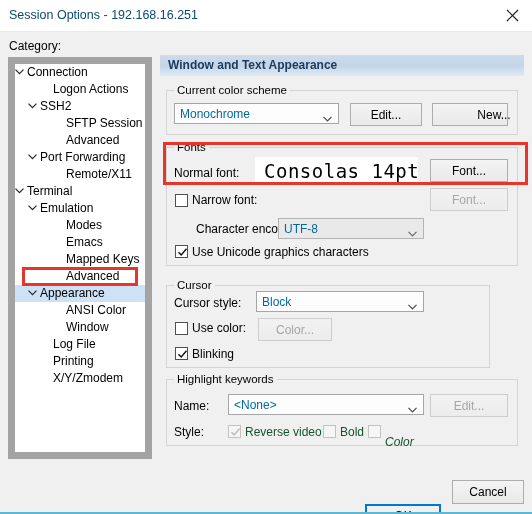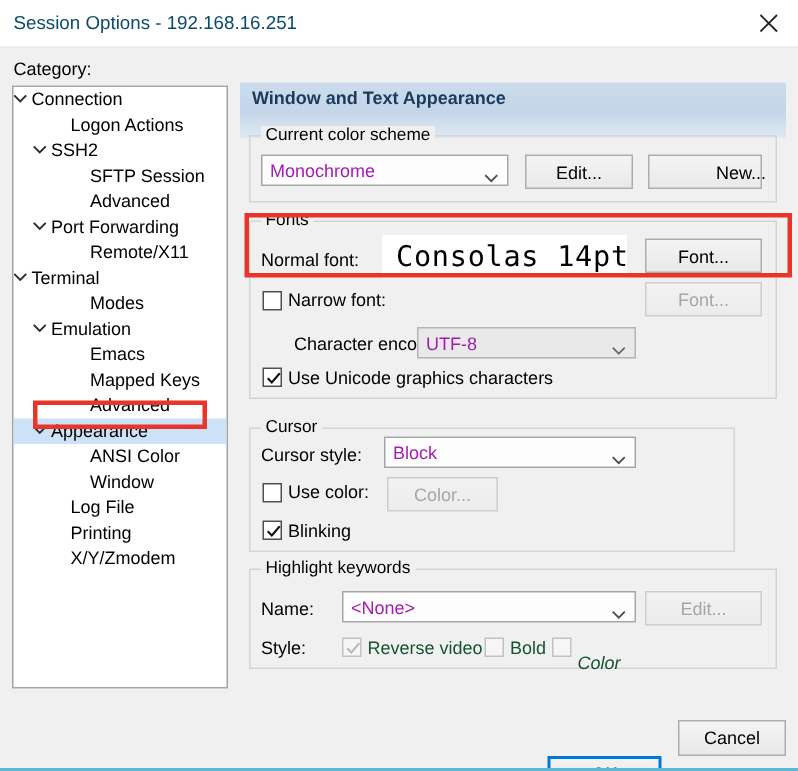--- a/index.html
+++ b/index.html
@@ -57,21 +57,21 @@
     font-size: 12px;
     color: #000;
   }
 
   
   .tree-panel {
     position: absolute;
     left: 8px; top: 57px;
     width: 144px; height: 402px;
     background: #ffffff;
-    border: 1px solid #a3a3a3;
+    border: 7px solid #a3a3a3;
     box-sizing: border-box;
     overflow: hidden;
   }
   .tree-row {
     position: relative;
     height: 17px;
     line-height: 17px;
     white-space: nowrap;
     font-size: 12px;
     color: #000;
@@ -89,21 +89,21 @@
     position: absolute;
     left: 0; top: 5px;
   }
   .tree-label {
     position: absolute;
     top: 0;
   }
   .panel-header {
     position: absolute;
     left: 160px; top: 55px;
-    width: 364px; height: 37px;
+    width: 364px; height: 21px;
     background: linear-gradient(to bottom, #ccdcec 0%, #c3d5e8 50%, #dfe9f3 100%);
     box-sizing: border-box;
     padding-left: 14px;
   }
   .panel-header span {
     position: absolute;
     left: 8px; top: 3px;
     font-weight: bold;
     font-size: 12px;
     color: #1b3a5c;
@@ -141,21 +141,21 @@
     border: 1px solid #a6a6a6;
     background: #fdfdfd;
     height: 21px;
     cursor: default;
   }
   .combo.grayfill { background: #e9e9e9; border-color: #b4b4b4; }
   .combo .cval {
     position: absolute;
     left: 5px; top: 3px;
     font-size: 12px;
-    color: #a21caf;
+    color: #0369a1;
     white-space: nowrap;
   }
   .combo .arrow {
     position: absolute;
     right: 6px; top: 7px;
   }
 
   
   .btn {
     position: absolute;
@@ -284,29 +284,29 @@
       </div>
       <div class="tree-row">
         <span class="chev" style="left: 0px;">
           <svg width="9" height="6" viewBox="0 0 9 6">
             <path d="M0.5 0.6 L4.5 4.6 L8.5 0.6" fill="none" stroke="#2b2b2b" stroke-width="1.3"></path>
           </svg>
         </span>
         <span class="tree-label" style="left: 12px;">Terminal</span>
       </div>
       <div class="tree-row">
+        <span class="chev" style="left: 13px;">
+          <svg width="9" height="6" viewBox="0 0 9 6">
+            <path d="M0.5 0.6 L4.5 4.6 L8.5 0.6" fill="none" stroke="#2b2b2b" stroke-width="1.3"></path>
+          </svg>
+        </span>
+        <span class="tree-label" style="left: 25px;">Emulation</span>
+      </div>
+      <div class="tree-row">
         <span class="tree-label" style="left: 51px;">Modes</span>
-      </div>
-      <div class="tree-row">
-        <span class="chev" style="left: 13px;">
-          <svg width="9" height="6" viewBox="0 0 9 6">
-            <path d="M0.5 0.6 L4.5 4.6 L8.5 0.6" fill="none" stroke="#2b2b2b" stroke-width="1.3"></path>
-          </svg>
-        </span>
-        <span class="tree-label" style="left: 25px;">Emulation</span>
       </div>
       <div class="tree-row">
         <span class="tree-label" style="left: 51px;">Emacs</span>
       </div>
       <div class="tree-row">
         <span class="tree-label" style="left: 51px;">Mapped Keys</span>
       </div>
       <div class="tree-row">
         <span class="tree-label" style="left: 51px;">Advanced</span>
       </div>

